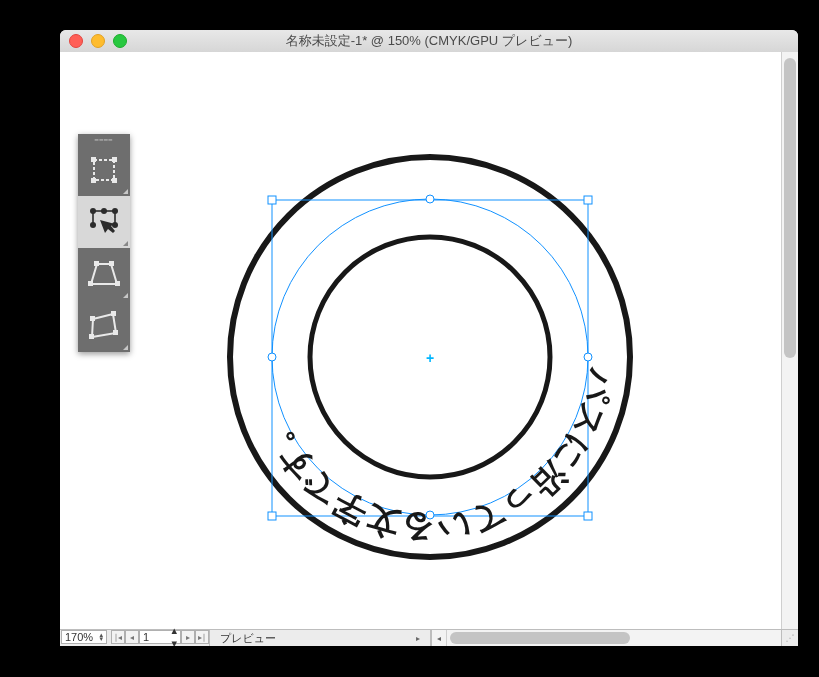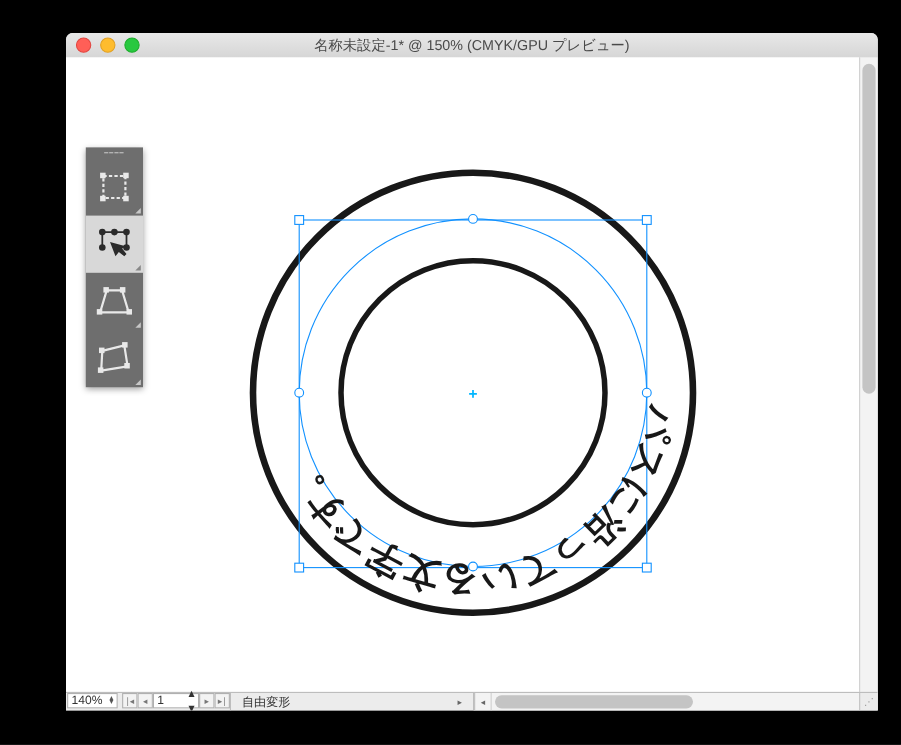--- a/index.html
+++ b/index.html
@@ -260,34 +260,34 @@
     </svg>
     <div class="center-mark" style="left:370px;top:306px">+</div>
   </div>
 
   <div class="vscroll">
     <div class="thumb"></div>
   </div>
 
   <div class="statusbar">
     <div class="sb-field sb-zoom">
-      <span>140%</span>
+      <span>170%</span>
       <span class="chev">▴<br>▾</span>
     </div>
     <div style="width:4px"></div>
     <div class="sb-navbtn">∣◂</div>
     <div class="sb-navbtn">◂</div>
     <div class="sb-field sb-page">
       <span>1</span>
       <span class="chev" style="margin-left:auto">▴<br>▾</span>
     </div>
     <div class="sb-navbtn">▸</div>
     <div class="sb-navbtn">▸∣</div>
     <div class="sb-label">
-      <span>自由変形</span>
+      <span>プレビュー</span>
       <span style="margin-left:auto;font-size:8px;color:#666">▸</span>
     </div>
     <div class="sb-scroll-h">
       <div class="arrow left">◂</div>
       <div class="thumb"></div>
     </div>
     <div class="sb-grip">⋰</div>
   </div>
 </div>
 

